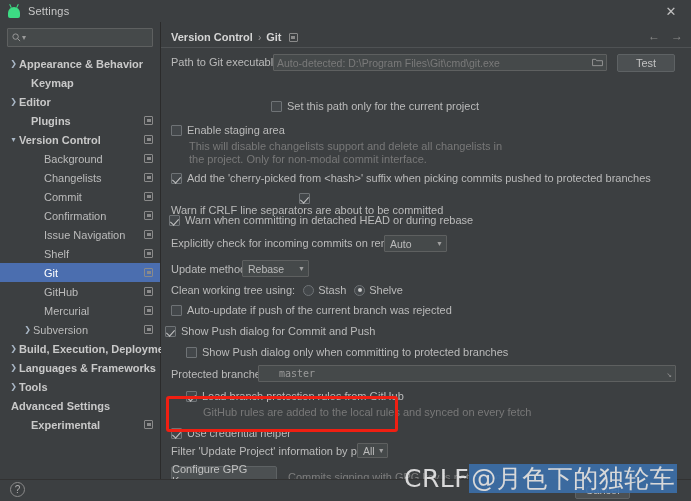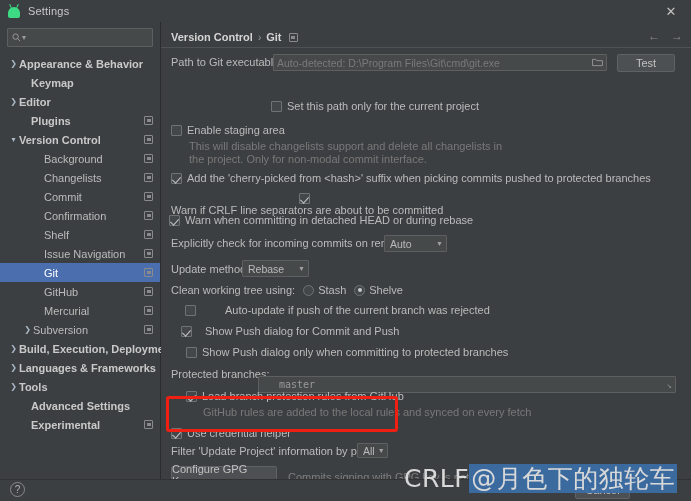--- a/index.html
+++ b/index.html
@@ -227,28 +227,28 @@
           <span class="label">Commit</span>
           <span class="badge"></span>
         </div>
         <div class="node" style="padding-left: 33px;">
           <span class="arrow empty">❯</span>
           <span class="label">Confirmation</span>
           <span class="badge"></span>
         </div>
         <div class="node" style="padding-left: 33px;">
           <span class="arrow empty">❯</span>
+          <span class="label">Issue Navigation</span>
+          <span class="badge"></span>
+        </div>
+        <div class="node" style="padding-left: 33px;">
+          <span class="arrow empty">❯</span>
           <span class="label">Shelf</span>
           <span class="badge"></span>
         </div>
-        <div class="node" style="padding-left: 33px;">
-          <span class="arrow empty">❯</span>
-          <span class="label">Issue Navigation</span>
-          <span class="badge"></span>
-        </div>
         <div class="node sel" style="padding-left: 33px;">
           <span class="arrow empty">❯</span>
           <span class="label">Git</span>
           <span class="badge"></span>
         </div>
         <div class="node" style="padding-left: 33px;">
           <span class="arrow empty">❯</span>
           <span class="label">GitHub</span>
           <span class="badge"></span>
         </div>
@@ -267,21 +267,21 @@
           <span class="label bold">Build, Execution, Deployment</span>
         </div>
         <div class="node" style="padding-left: 8px;">
           <span class="arrow">❯</span>
           <span class="label bold">Languages &amp; Frameworks</span>
         </div>
         <div class="node" style="padding-left: 8px;">
           <span class="arrow">❯</span>
           <span class="label bold">Tools</span>
         </div>
-        <div class="node" style="padding-left: 20px;">
+        <div class="node" style="">
           <span class="arrow empty">❯</span>
           <span class="label bold">Advanced Settings</span>
         </div>
         <div class="node" style="padding-left: 20px;">
           <span class="arrow empty">❯</span>
           <span class="label bold">Experimental</span>
           <span class="badge"></span>
         </div>
       </div>
   </div>
@@ -360,37 +360,37 @@
     </div>
 
     <div class="row" style="left:10px;top:262px;">
       <span class="lbl">Clean working tree using:</span>
       <span class="rb" style="margin-left:8px;"></span>
       <span class="lbl">Stash</span>
       <span class="rb on" style="margin-left:8px;"></span>
       <span class="lbl">Shelve</span>
     </div>
 
-    <div class="row" style="left:24px;top:282px;gap:24px;">
+    <div class="row" style="left:10px;top:282px;">
       <span class="cb"></span>
       <span class="lbl">Auto-update if push of the current branch was rejected</span>
     </div>
-    <div class="row" style="left:20px;top:303px;gap:8px;">
+    <div class="row" style="left:4px;top:303px;">
       <span class="cb on"></span>
       <span class="lbl">Show Push dialog for Commit and Push</span>
     </div>
     <div class="row" style="left:25px;top:324px;">
       <span class="cb"></span>
       <span class="lbl">Show Push dialog only when committing to protected branches</span>
     </div>
 
     <div class="row" style="left:10px;top:346px;">
       <span class="lbl">Protected branches:</span>
     </div>
-    <div class="textfield mono" style="position:absolute;left:97px;top:354px;width:418px;padding-left:20px;">
+    <div class="textfield mono" style="position:absolute;left:97px;top:343px;width:418px;padding-left:20px;">
       <span>master</span>
       <span class="folder-ic" style="font-size:9px;color:#8a8a8a;">↘</span>
     </div>
 
     <div class="row" style="left:25px;top:368px;">
       <span class="cb on"></span>
       <span class="lbl">Load branch protection rules from GitHub</span>
     </div>
     <div class="row" style="left:42px;top:384px;">
       <span class="lbl hint">GitHub rules are added to the local rules and synced on every fetch</span>

